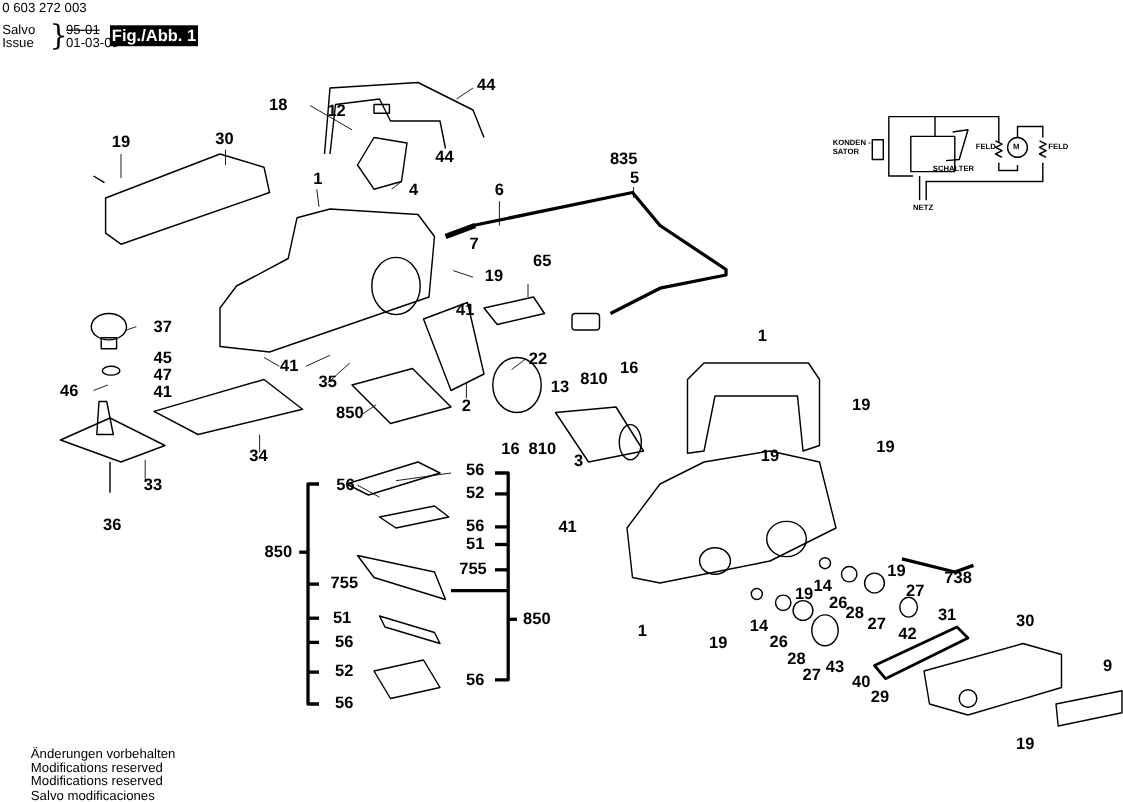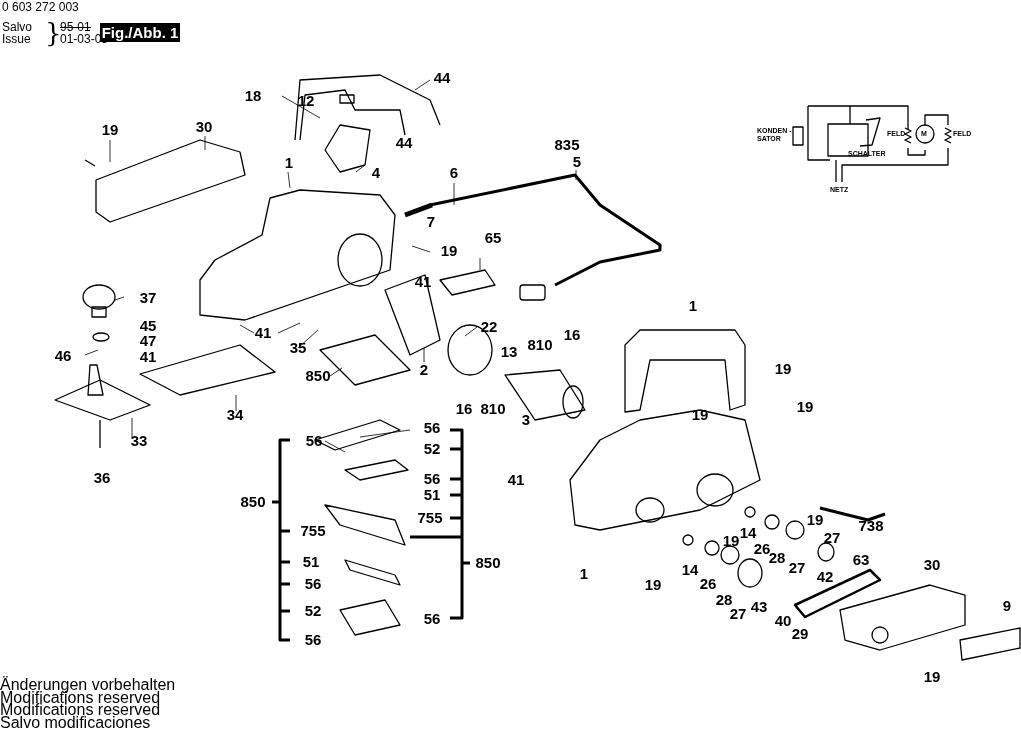--- a/index.html
+++ b/index.html
@@ -3,21 +3,21 @@
 <meta charset="utf-8">
 <style>
   html, body { margin:0; padding:0; background:#ffffff; }
   body { width:1021px; height:729px; position:relative; overflow:hidden;
          font-family:"Liberation Sans", sans-serif; color:#000; }
   .hdr { position:absolute; font-size:12px; line-height:14px; }
   .figbox { position:absolute; left:100px; top:23px; width:80px; height:19px; background:#000; color:#fff;
             font-weight:bold; font-size:15px; line-height:19px; text-align:center; }
   .strike { text-decoration:line-through; }
   .brace { position:absolute; left:45px; top:21px; font-size:26px; line-height:24px; font-family:"DejaVu Serif", serif; }
-  .footer { position:absolute; left:0; top:679px; font-size:16px; line-height:12.5px; }
+  .footer { position:absolute; left:0; top:679px; font-size:12px; line-height:12.5px;padding-left:28px; }
   .lbl { position:absolute; font-weight:bold; font-size:15px; line-height:16px; white-space:nowrap; transform:translate(-50%,-50%); }
   .wl { position:absolute; font-weight:bold; font-size:7px; line-height:8px; white-space:nowrap; }
   svg.drawing { position:absolute; left:0; top:0; }
 </style>
 </head>
 <body>
 
 <div class="hdr" style="left:2px;top:0px;">0 603 272 003</div>
 <div class="hdr" style="left:2px;top:20px;">Salvo</div>
 <div class="hdr" style="left:2px;top:32px;">Issue</div>
@@ -223,21 +223,21 @@
 <div class="lbl" style="left:871px;top:505px;margin-top:21px;">738</div>
 <div class="lbl" style="left:815px;top:520px;">19</div>
 <div class="lbl" style="left:748px;top:533px;">14</div>
 <div class="lbl" style="left:762px;top:549px;">26</div>
 <div class="lbl" style="left:832px;top:538px;">27</div>
 <div class="lbl" style="left:731px;top:541px;">19</div>
 <div class="lbl" style="left:690px;top:570px;">14</div>
 <div class="lbl" style="left:708px;top:584px;">26</div>
 <div class="lbl" style="left:777px;top:558px;">28</div>
 <div class="lbl" style="left:797px;top:568px;">27</div>
-<div class="lbl" style="left:861px;top:560px;">63</div>
+<div class="lbl" style="left:861px;top:560px;">31</div>
 <div class="lbl" style="left:825px;top:577px;">42</div>
 <div class="lbl" style="left:584px;top:574px;">1</div>
 <div class="lbl" style="left:653px;top:585px;">19</div>
 <div class="lbl" style="left:724px;top:600px;">28</div>
 <div class="lbl" style="left:759px;top:607px;">43</div>
 <div class="lbl" style="left:738px;top:614px;">27</div>
 <div class="lbl" style="left:783px;top:621px;">40</div>
 <div class="lbl" style="left:800px;top:634px;">29</div>
 <div class="lbl" style="left:932px;top:565px;">30</div>
 <div class="lbl" style="left:1007px;top:606px;">9</div>

